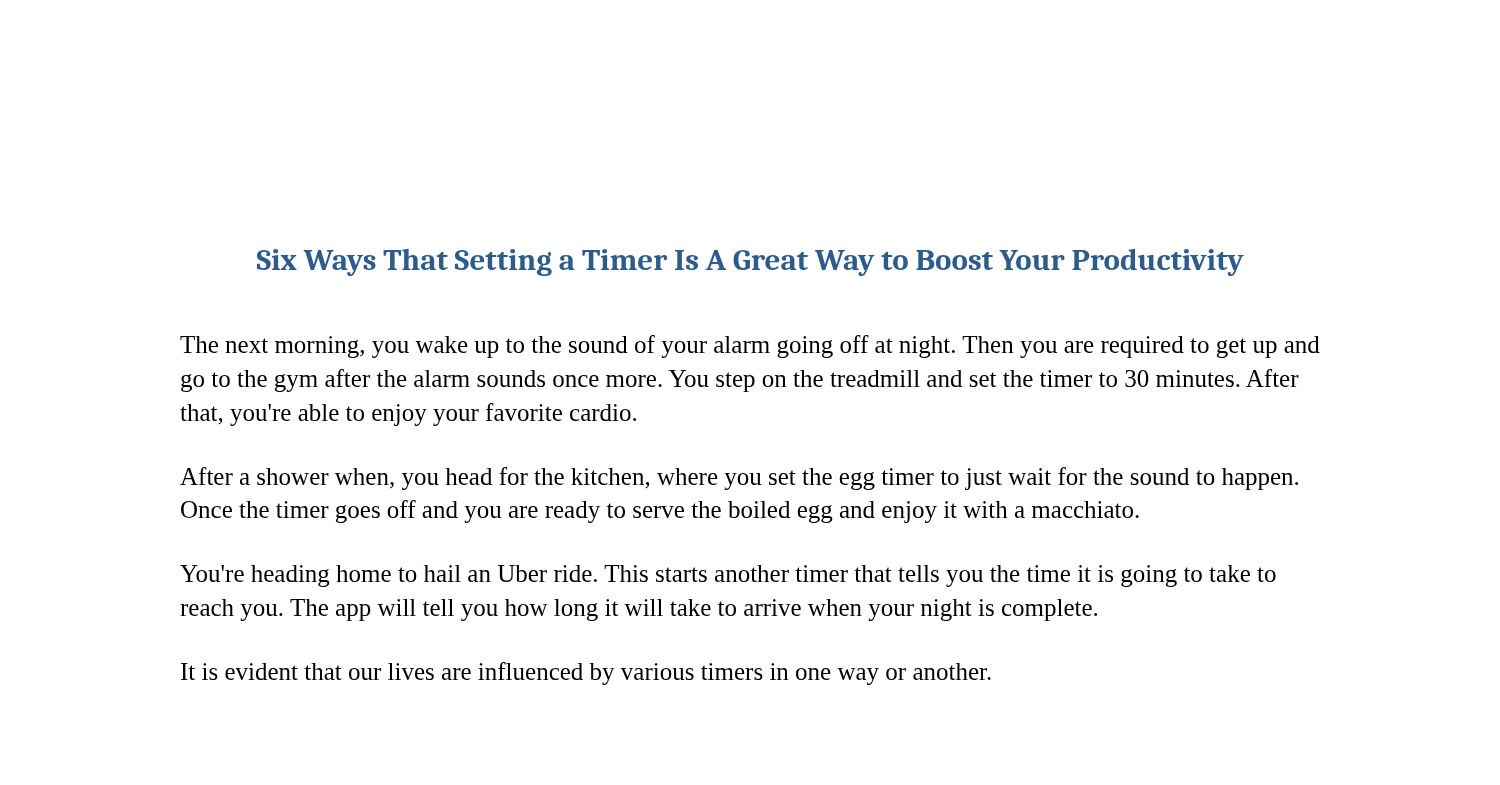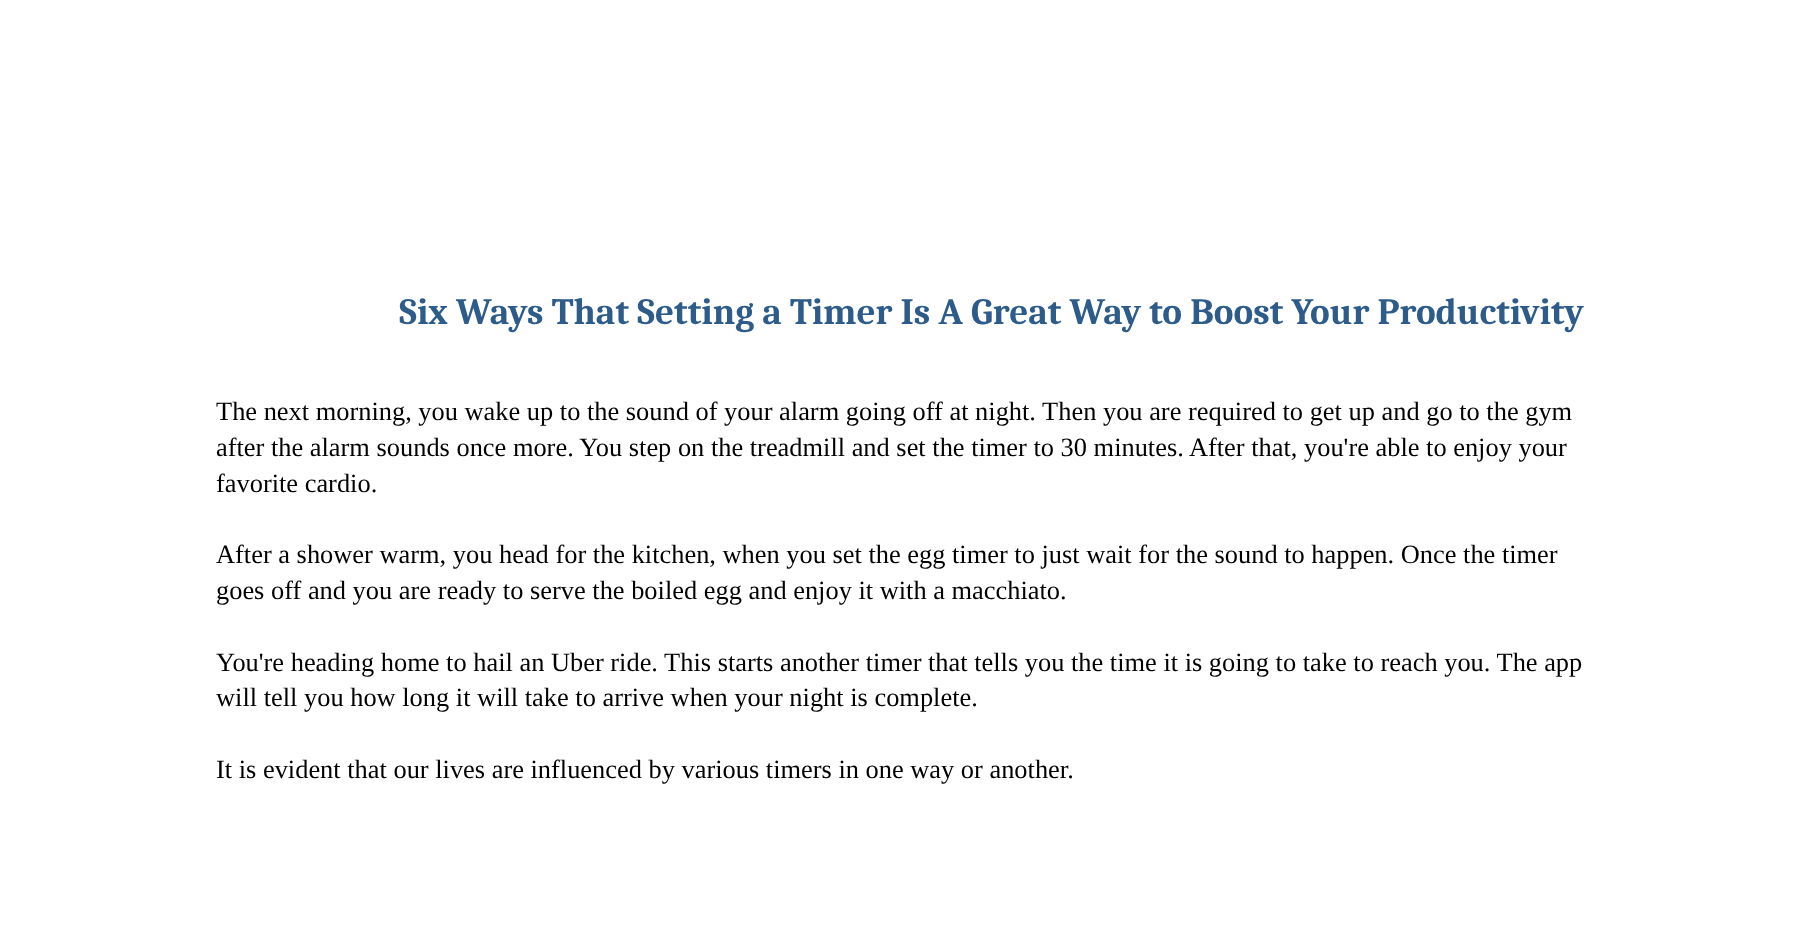--- a/index.html
+++ b/index.html
@@ -12,37 +12,37 @@
       height: 785px;
       background: #ffffff;
       font-family: Georgia, 'Times New Roman', serif;
       padding: 240px 180px 0 180px;
     }
     .title {
       font-family: Cambria, Georgia, serif;
       font-size: 31px;
       font-weight: bold;
       color: #2e5c8a;
-      text-align: right;
+      text-align: center;
       margin-bottom: 48px;
       line-height: 1.3;
     }
     .paragraph {
       font-family: 'Times New Roman', Times, serif;
-      font-size: 22px;
+      font-size: 25px;
       color: #000000;
       line-height: 1.35;
       margin-bottom: 30px;
       text-align: left;
     }
   </style>
 </head>
 <body>
 
 <h1 class="title">Six Ways That Setting a Timer Is A Great Way to Boost Your Productivity</h1>
 
 <p class="paragraph">The next morning, you wake up to the sound of your alarm going off at night. Then you are required to get up and go to the gym after the alarm sounds once more. You step on the treadmill and set the timer to 30 minutes. After that, you're able to enjoy your favorite cardio.</p>
 
-<p class="paragraph">After a shower warm, you head for the kitchen, when you set the egg timer to just wait for the sound to happen. Once the timer goes off and you are ready to serve the boiled egg and enjoy it with a macchiato.</p>
+<p class="paragraph">After a shower when, you head for the kitchen, where you set the egg timer to just wait for the sound to happen. Once the timer goes off and you are ready to serve the boiled egg and enjoy it with a macchiato.</p>
 
 <p class="paragraph">You're heading home to hail an Uber ride. This starts another timer that tells you the time it is going to take to reach you. The app will tell you how long it will take to arrive when your night is complete.</p>
 
 <p class="paragraph">It is evident that our lives are influenced by various timers in one way or another.</p>
 
 </body></html>

